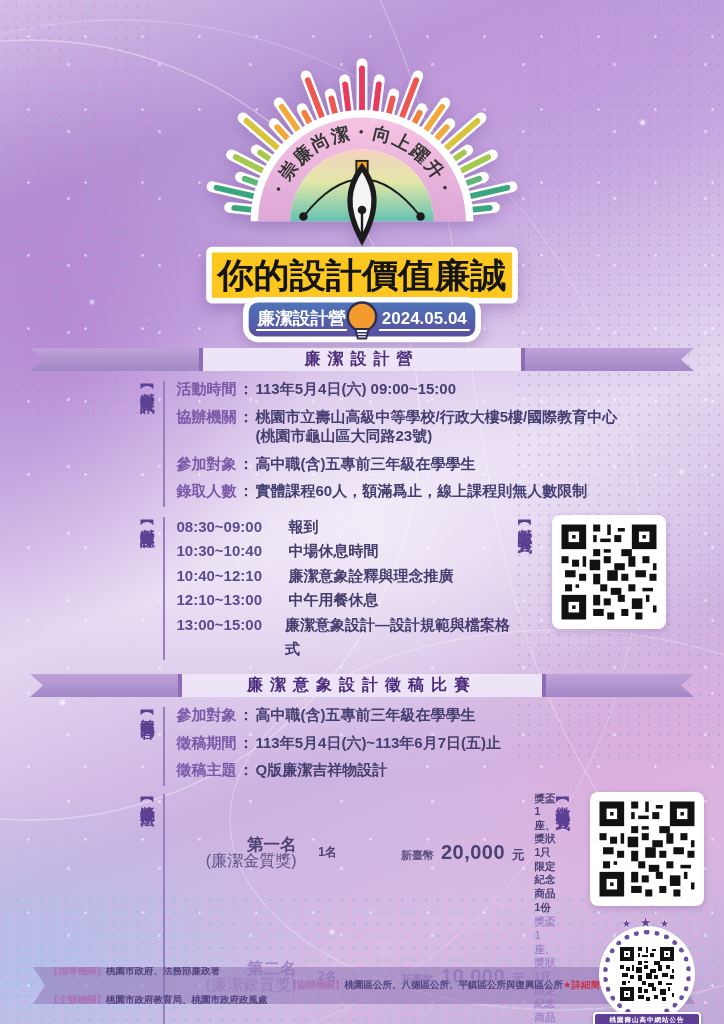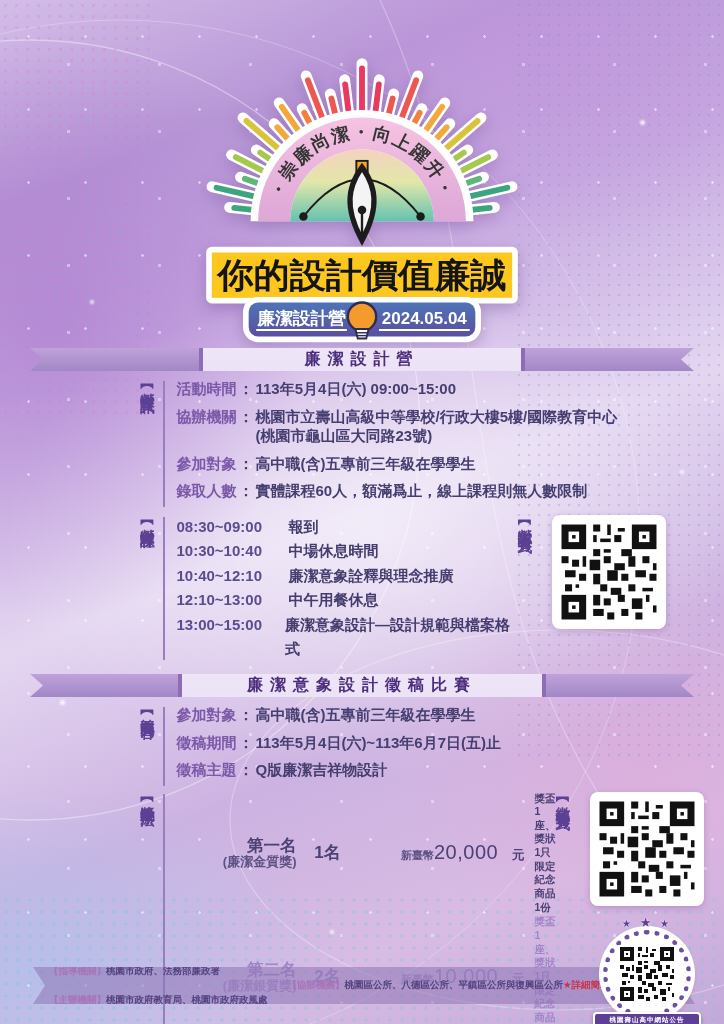--- a/index.html
+++ b/index.html
@@ -73,25 +73,25 @@
   .qr svg{width:100%;height:100%;display:block;}
 
   .flexrow{display:flex;justify-content:space-between;align-items:flex-start;}
 
   
   .award{display:grid;grid-template-columns:120px 62px 176px 1fr;align-items:center;
     min-height:33px;color:#4b4175;}
   .award + .award{border-top:1px dashed #cfbde6;}
   .award.alt{color:#a185c8;}
   .award .t{ text-align:right;font-size:16.5px;font-weight:bold;line-height:1.05;}
-  .award .t small{display:block;font-size:13px;font-weight:bold;opacity:.85;}
-  .award .n{font-size:17px;font-weight:bold;text-align:center;}
+  .award .t small{display:block;font-size:16px;font-weight:normal;opacity:.85;}
+  .award .n{font-size:12px;font-weight:bold;text-align:center;}
   .award .m{display:flex;align-items:baseline;justify-content:flex-end;padding-right:10px;}
   .award .m .cur{font-size:11px;font-weight:bold;opacity:.85;}
-  .award .m .amt{font-size:20px;font-weight:normal;width:78px;text-align:left;letter-spacing:.5px;}
+  .award .m .amt{font-size:20px;font-weight:bold;width:78px;text-align:center;letter-spacing:.5px;}
   .award .m .unit{font-size:12.5px;font-weight:bold;}
   .award .p{font-size:10.5px;font-weight:bold;line-height:1.3;}
 
   
   .footer{position:absolute;left:33px;top:967px;width:662px;height:37px;
     background:rgba(142,116,180,.55);
     clip-path:polygon(0 0,100% 0,calc(100% - 12px) 50%,100% 100%,0 100%,12px 50%);
     display:flex;align-items:center;font-size:9.5px;}
   .forg{display:flex;flex-direction:column;gap:16px;}
   .forg .line{white-space:nowrap;}

